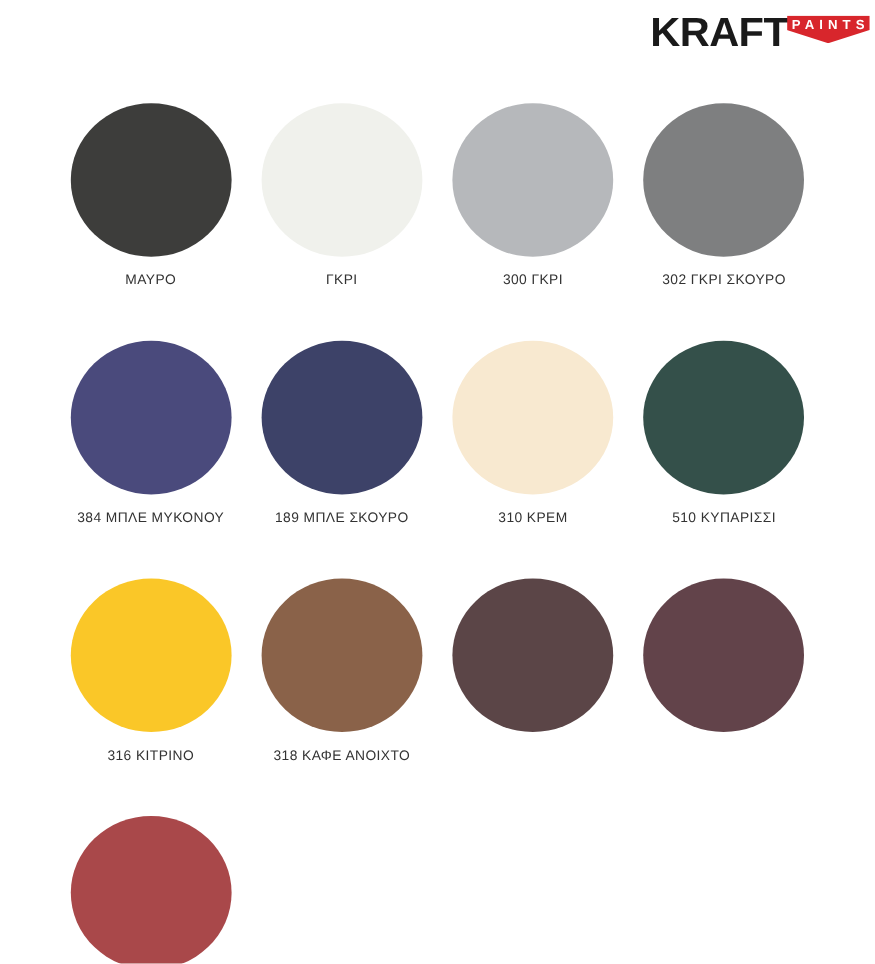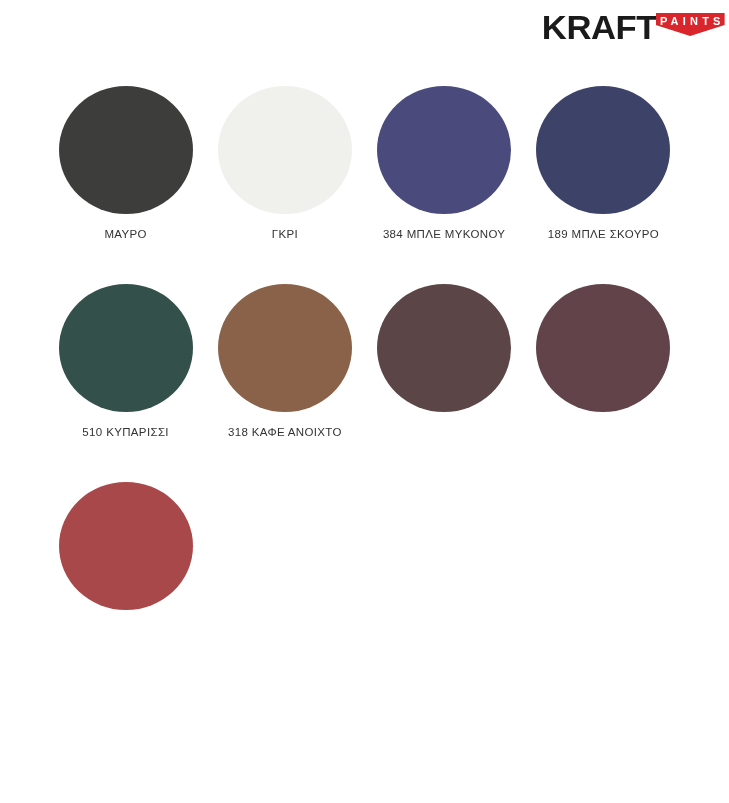--- a/index.html
+++ b/index.html
@@ -112,30 +112,46 @@
 <div class="swatch-grid">
     <div class="swatch">
       <div class="swatch-dot" style="background: rgb(61, 61, 59);"></div>
       <div class="swatch-label">ΜΑΥΡΟ</div>
     </div>
     <div class="swatch">
       <div class="swatch-dot" style="background: rgb(240, 241, 236);"></div>
       <div class="swatch-label">ΓΚΡΙ</div>
     </div>
     <div class="swatch">
+      <div class="swatch-dot" style="background: rgb(182, 184, 187);"></div>
+      <div class="swatch-label">300 ΓΚΡΙ</div>
+    </div>
+    <div class="swatch">
+      <div class="swatch-dot" style="background: rgb(126, 127, 128);"></div>
+      <div class="swatch-label">302 ΓΚΡΙ ΣΚΟΥΡΟ</div>
+    </div>
+    <div class="swatch">
       <div class="swatch-dot" style="background: rgb(74, 74, 124);"></div>
       <div class="swatch-label">384 ΜΠΛΕ ΜΥΚΟΝΟΥ</div>
     </div>
     <div class="swatch">
       <div class="swatch-dot" style="background: rgb(61, 66, 104);"></div>
       <div class="swatch-label">189 ΜΠΛΕ ΣΚΟΥΡΟ</div>
     </div>
     <div class="swatch">
+      <div class="swatch-dot" style="background: rgb(248, 233, 208);"></div>
+      <div class="swatch-label">310 ΚΡΕΜ</div>
+    </div>
+    <div class="swatch">
       <div class="swatch-dot" style="background: rgb(52, 80, 74);"></div>
       <div class="swatch-label">510 ΚΥΠΑΡΙΣΣΙ</div>
+    </div>
+    <div class="swatch">
+      <div class="swatch-dot" style="background: rgb(250, 199, 40);"></div>
+      <div class="swatch-label">316 ΚΙΤΡΙΝΟ</div>
     </div>
     <div class="swatch">
       <div class="swatch-dot" style="background: rgb(138, 98, 73);"></div>
       <div class="swatch-label">318 ΚΑΦΕ ΑΝΟΙΧΤΟ</div>
     </div>
     <div class="swatch">
       <div class="swatch-dot" style="background: rgb(91, 69, 71);"></div>
     </div>
     <div class="swatch">
       <div class="swatch-dot" style="background: rgb(98, 67, 74);"></div>

